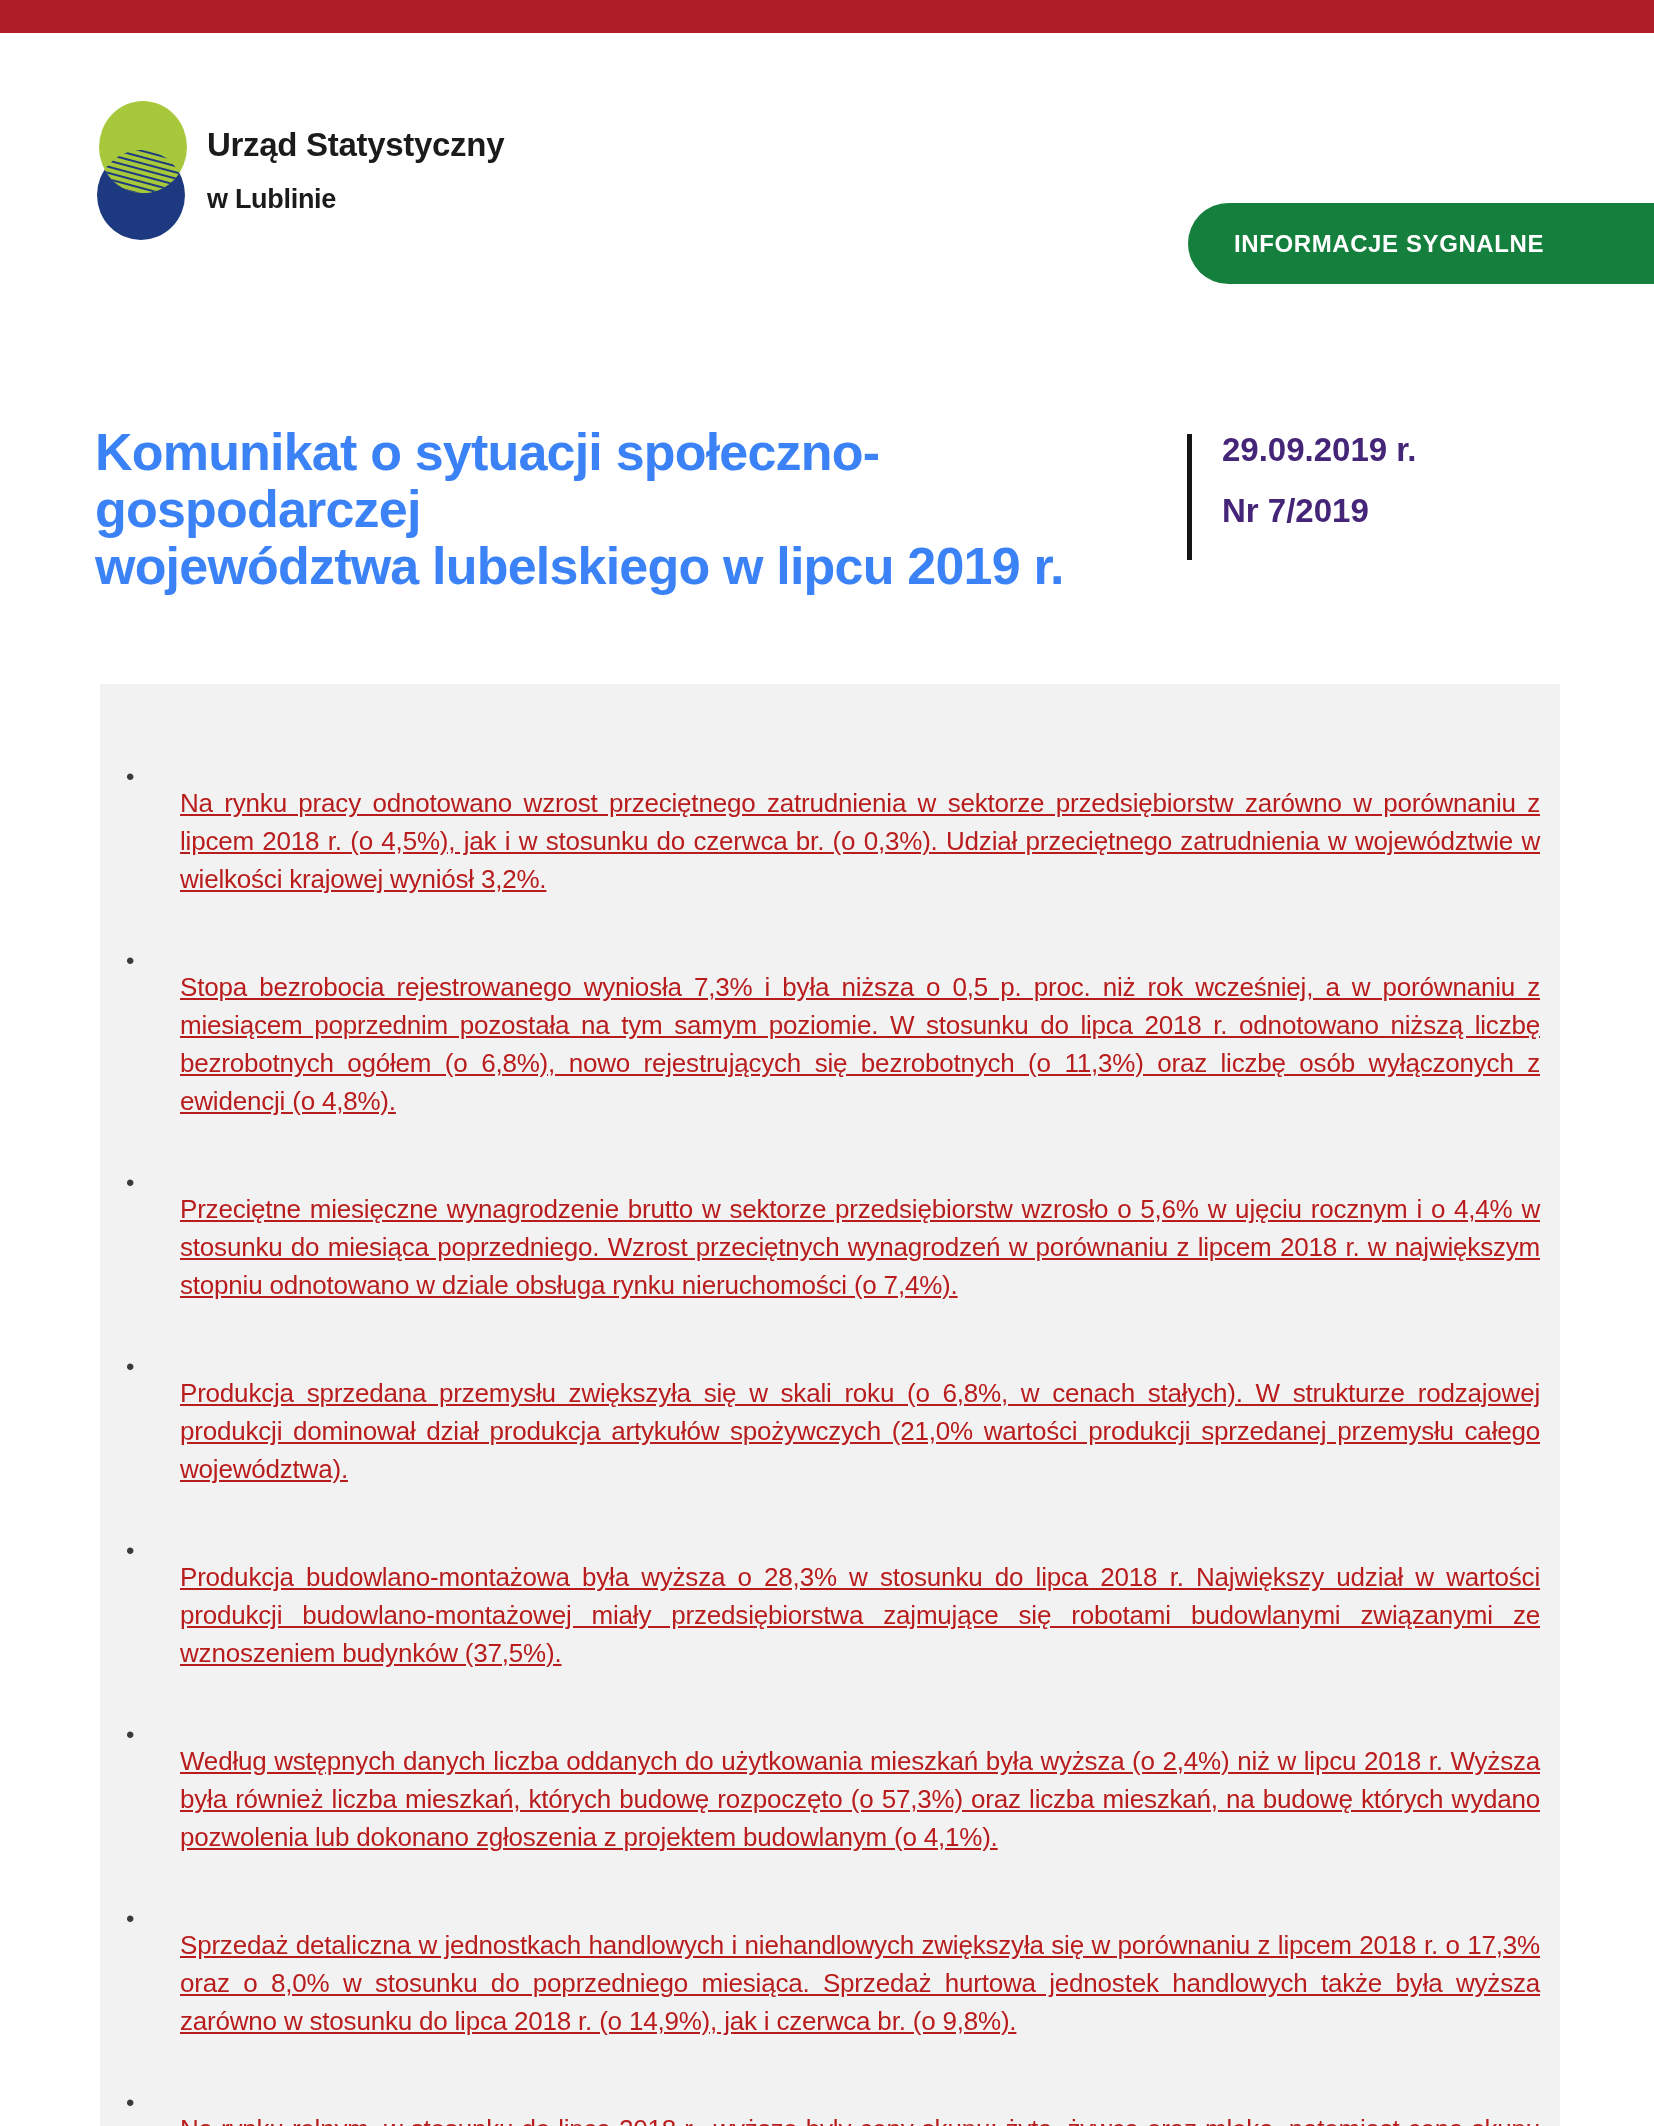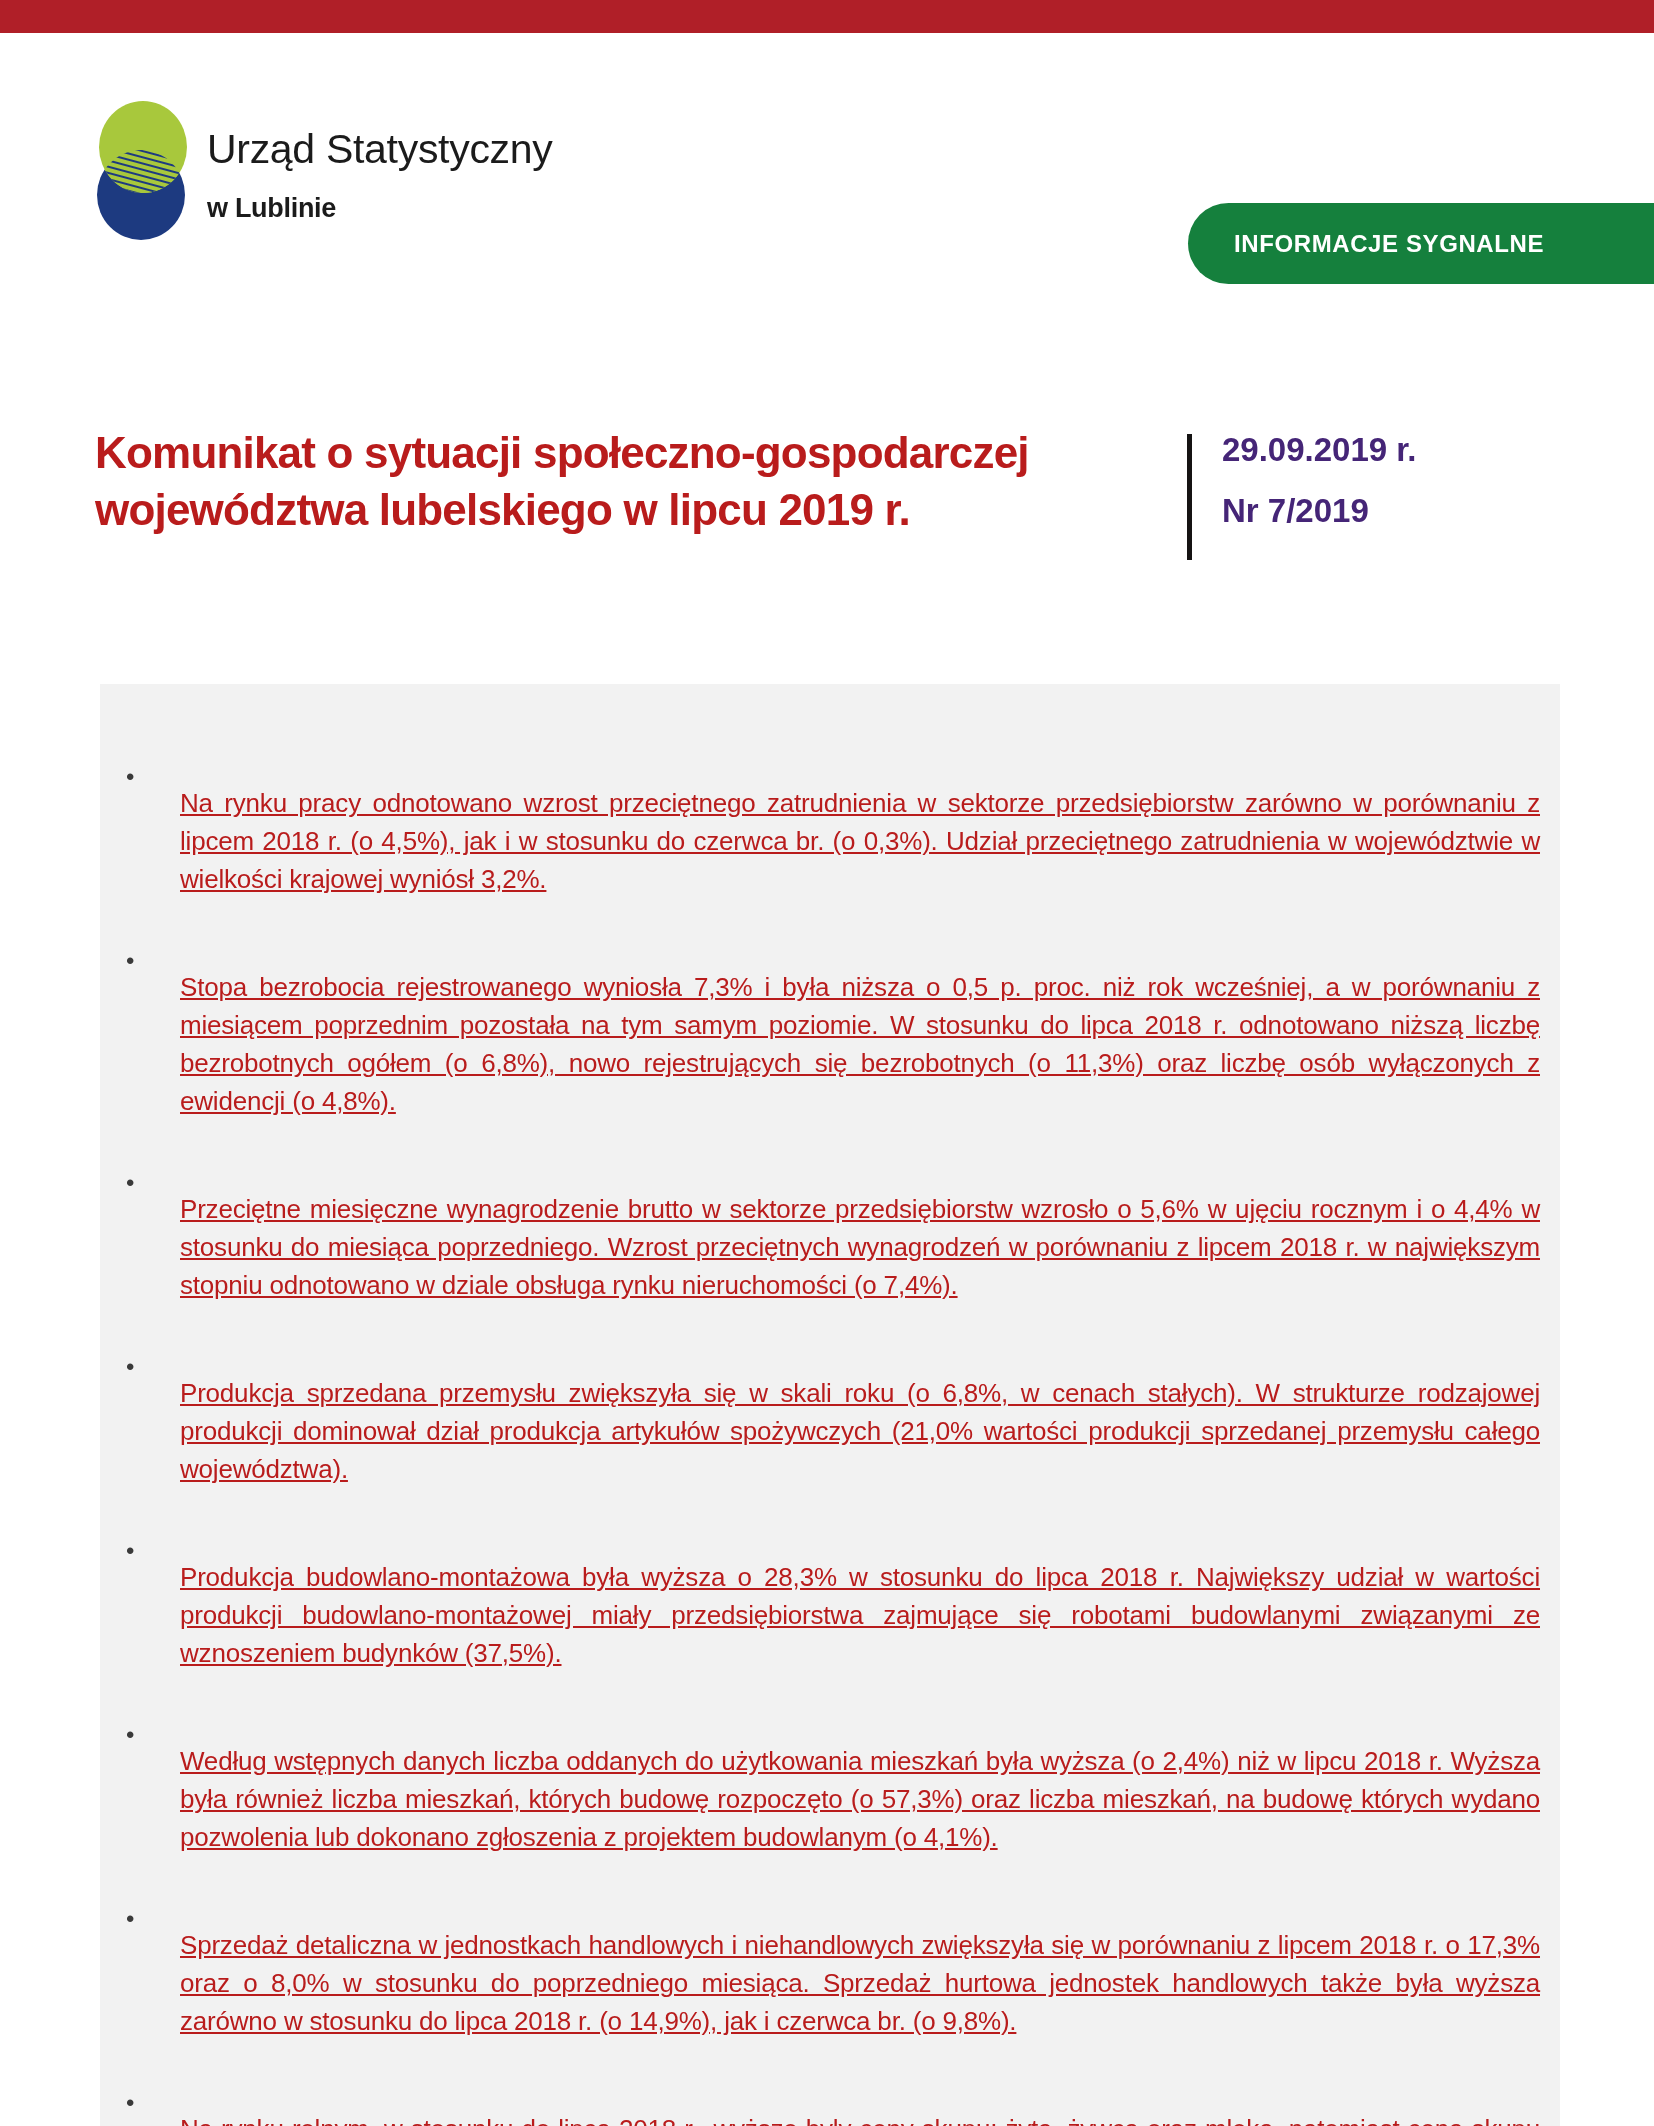--- a/index.html
+++ b/index.html
@@ -5,32 +5,32 @@
   html,body{margin:0;padding:0;background:#ffffff;}
   .page{
     position:relative;width:1654px;height:2126px;background:#ffffff;
     font-family:"Liberation Sans","DejaVu Sans",sans-serif;overflow:hidden;
   }
   .topbar{position:absolute;left:0;top:0;width:1654px;height:33px;}
   
   .logo{position:absolute;left:95px;top:100px;width:560px;height:145px;}
   .logo svg{position:absolute;left:0;top:0;}
   .logo-text{position:absolute;left:112px;top:26px;color:#1b1b1b;}
-  .logo-name{font-size:41px;font-weight:400;letter-spacing:-0.3px;}
+  .logo-name{font-size:33px;font-weight:700;letter-spacing:-0.3px;}
   .logo-city{font-size:27px;font-weight:600;letter-spacing:-0.3px;margin-top:20px;}
   
   .badge{
     position:absolute;left:1188px;top:203px;width:466px;height:81px;
     border-radius:44px 0 0 44px;display:flex;align-items:center;box-sizing:border-box;
     padding-left:46px;color:#ffffff;font-size:24px;font-weight:700;letter-spacing:0.6px;
   }
   
   .title{
     position:absolute;left:95px;top:424px;width:1010px;
-    font-size:44px;line-height:57px;font-weight:700;color:#b91c1c;letter-spacing:-0.8px;
+    font-size:52px;line-height:57px;font-weight:700;color:#3b82f6;letter-spacing:-0.8px;
   }
   
   .meta-divider{position:absolute;left:1187px;top:434px;width:5px;height:126px;background:#151313;}
   .meta{position:absolute;left:1222px;top:430px;font-weight:700;font-size:33px;line-height:40px;}
   .meta-issue{margin-top:21px;}
   
   .summary{
     position:absolute;left:100px;top:684px;width:1460px;height:1442px;
     box-sizing:border-box;padding:74px 0 0 0;
   }

